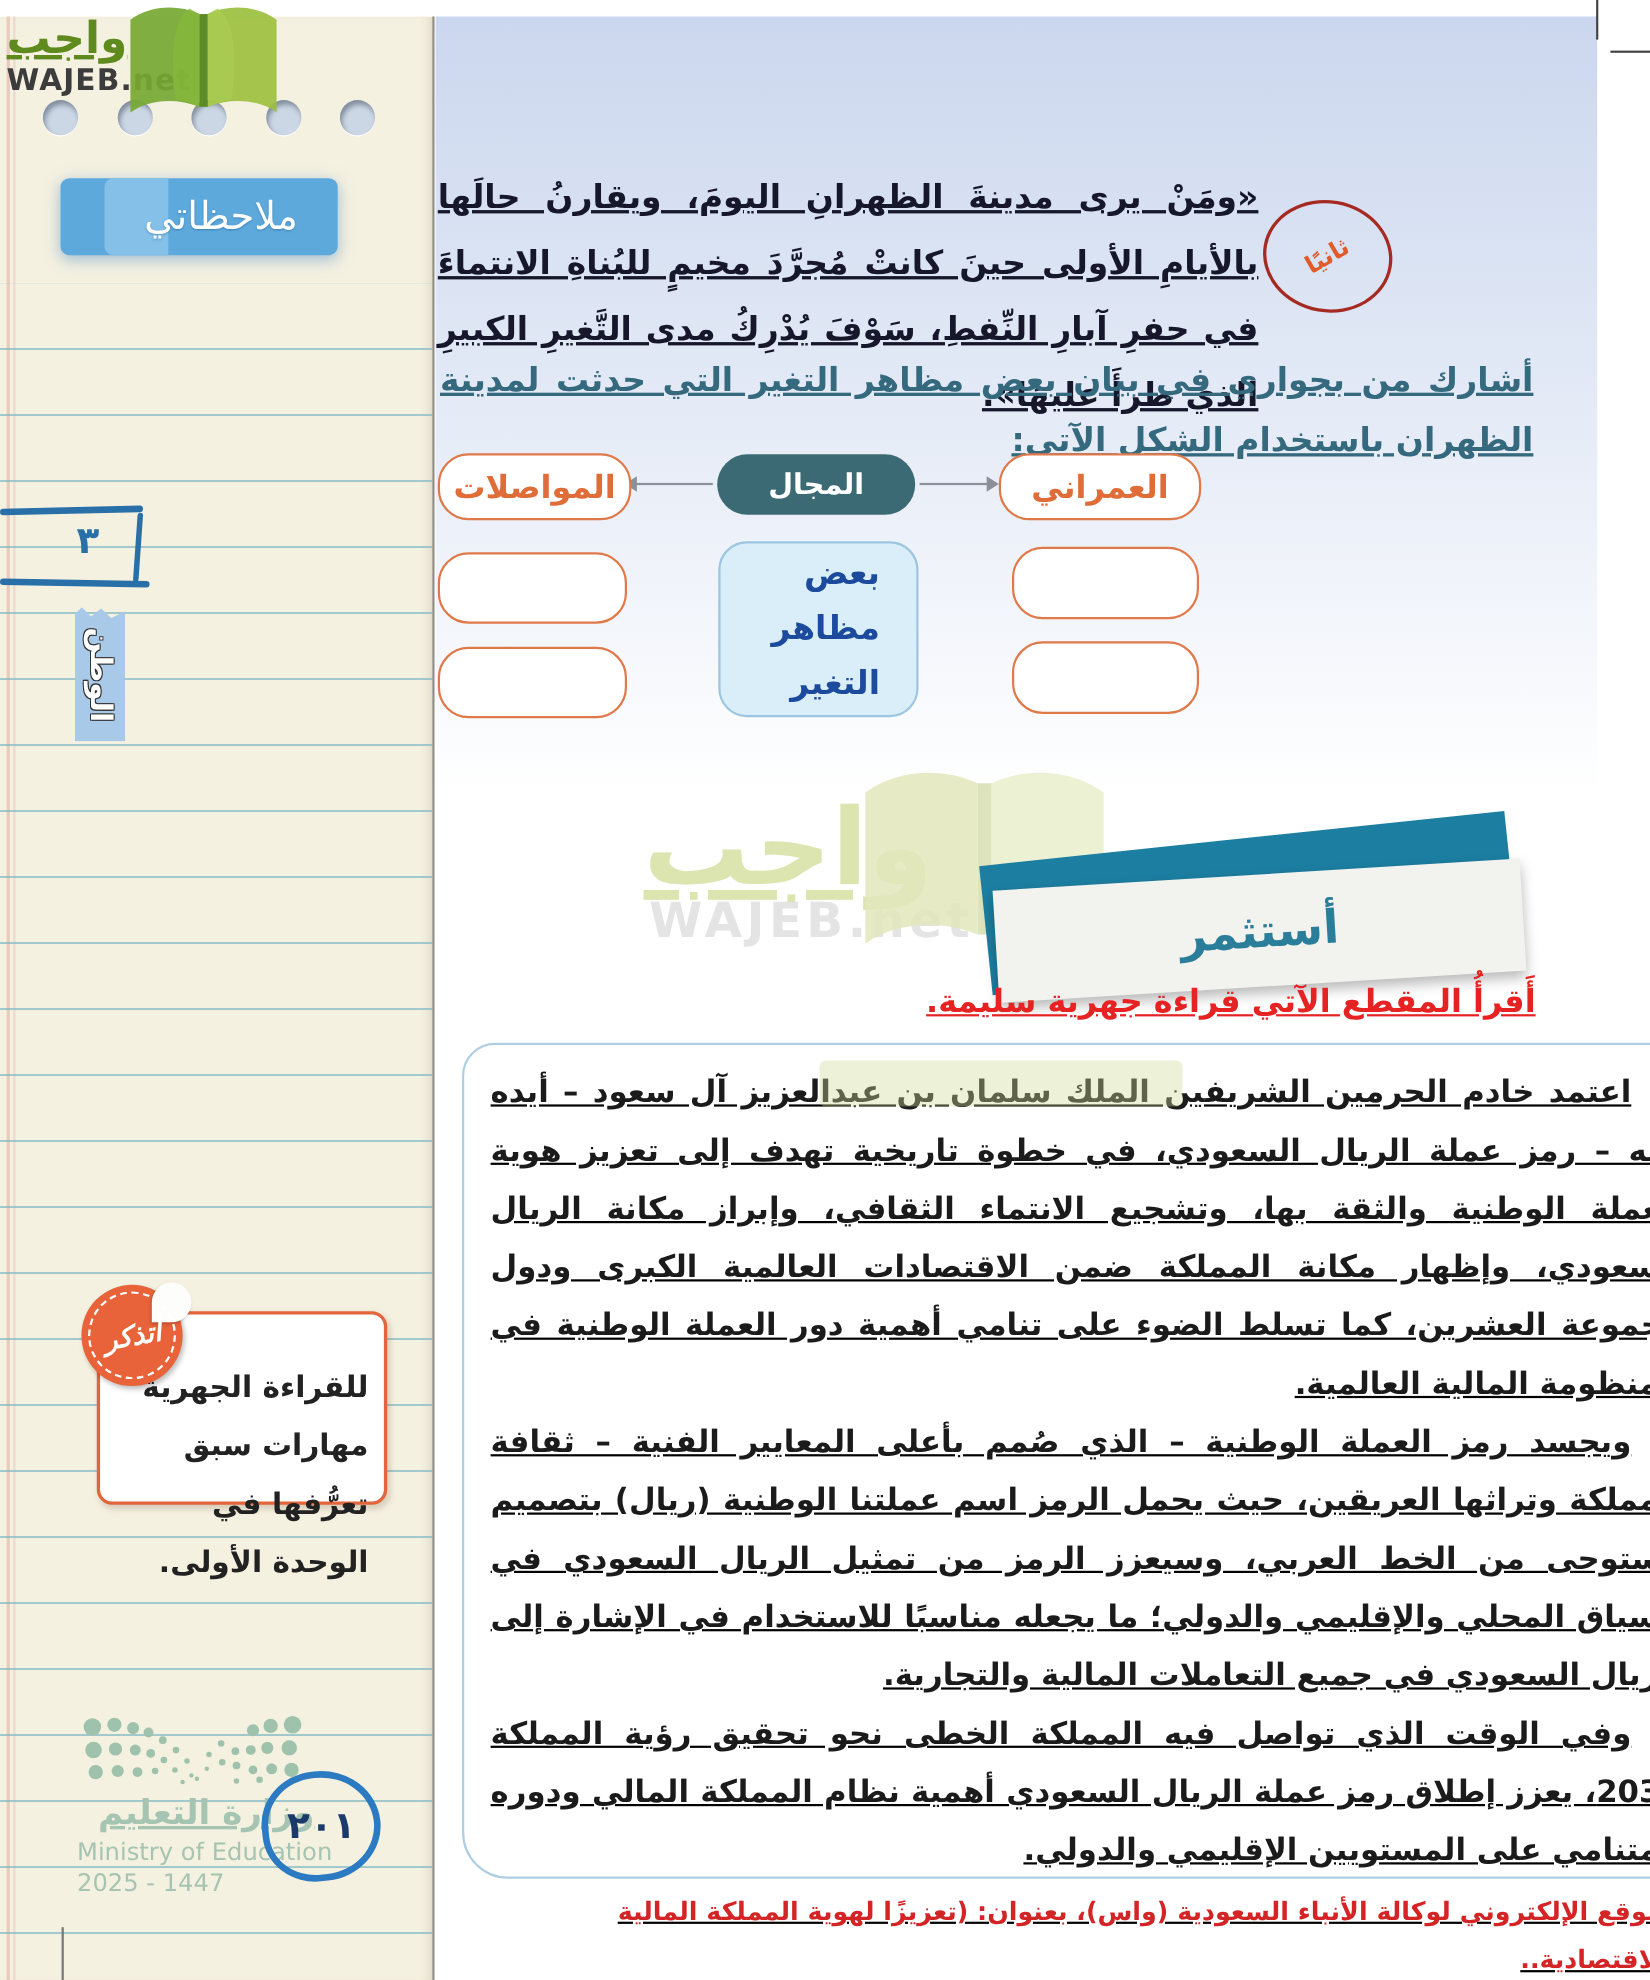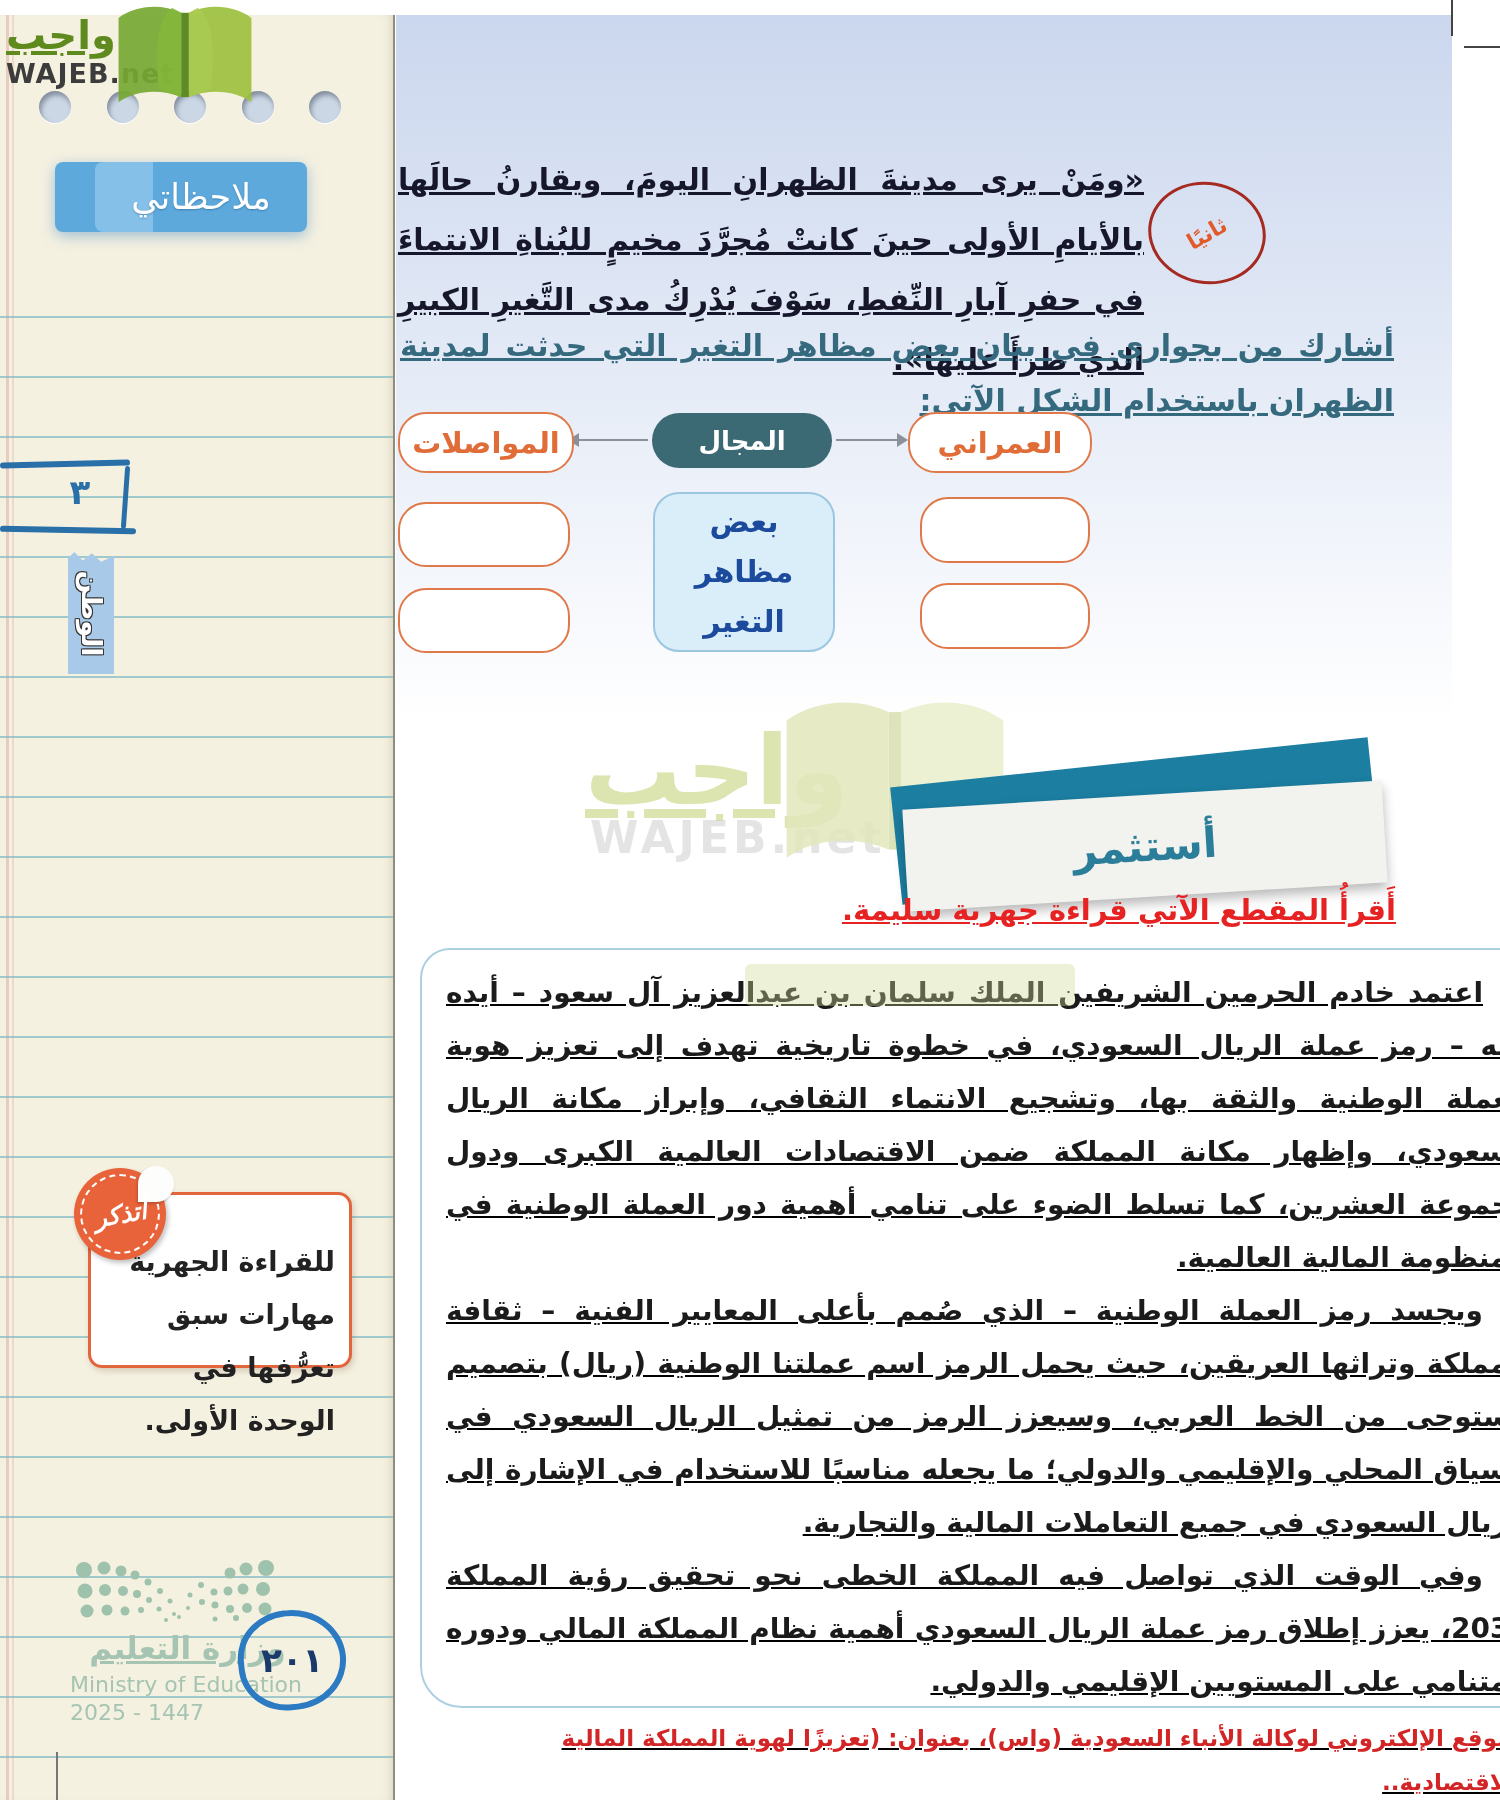--- a/index.html
+++ b/index.html
@@ -99,21 +99,21 @@
   .obox.e-l2{left:398px;top:588px;width:168px;height:61px;}
   .arrow-line{top:439px;height:2px;background:#8a9199;}
   .ar-r{left:836px;width:62px;}
   .ar-r::after{content:"";position:absolute;right:-10px;top:-6px;border-left:11px solid #8a9199;
       border-top:7px solid transparent;border-bottom:7px solid transparent;}
   .ar-l{left:578px;width:70px;}
   .ar-l::before{content:"";position:absolute;left:-10px;top:-6px;border-right:11px solid #8a9199;
       border-top:7px solid transparent;border-bottom:7px solid transparent;}
   .center-blue{left:653px;top:492px;width:178px;height:156px;background:#daeefa;border:2px solid #9cc6e0;
       border-radius:26px;display:flex;align-items:center;justify-content:center;}
-  .center-blue span{display:block;width:112px;text-align:center;color:#1c4a9c;font-size:30px;
+  .center-blue span{display:block;width:112px;text-align:right;color:#1c4a9c;font-size:30px;
       font-weight:bold;line-height:50px;}
 
   
   .wm{z-index:1;opacity:.95;}
   .wm-ar{left:585px;top:715px;font-size:96px;font-weight:bold;color:#dbe3ac;}
   .wm-en{left:590px;top:812px;font-size:44px;font-weight:bold;color:#cfcfcf;opacity:.55;letter-spacing:4px;}
   .wm-book{left:770px;top:690px;width:250px;height:190px;opacity:.85;}
 
   
   .banner-back{left:895px;top:762px;width:480px;height:118px;background:#1c7ea1;transform:rotate(-6deg);z-index:2;}

